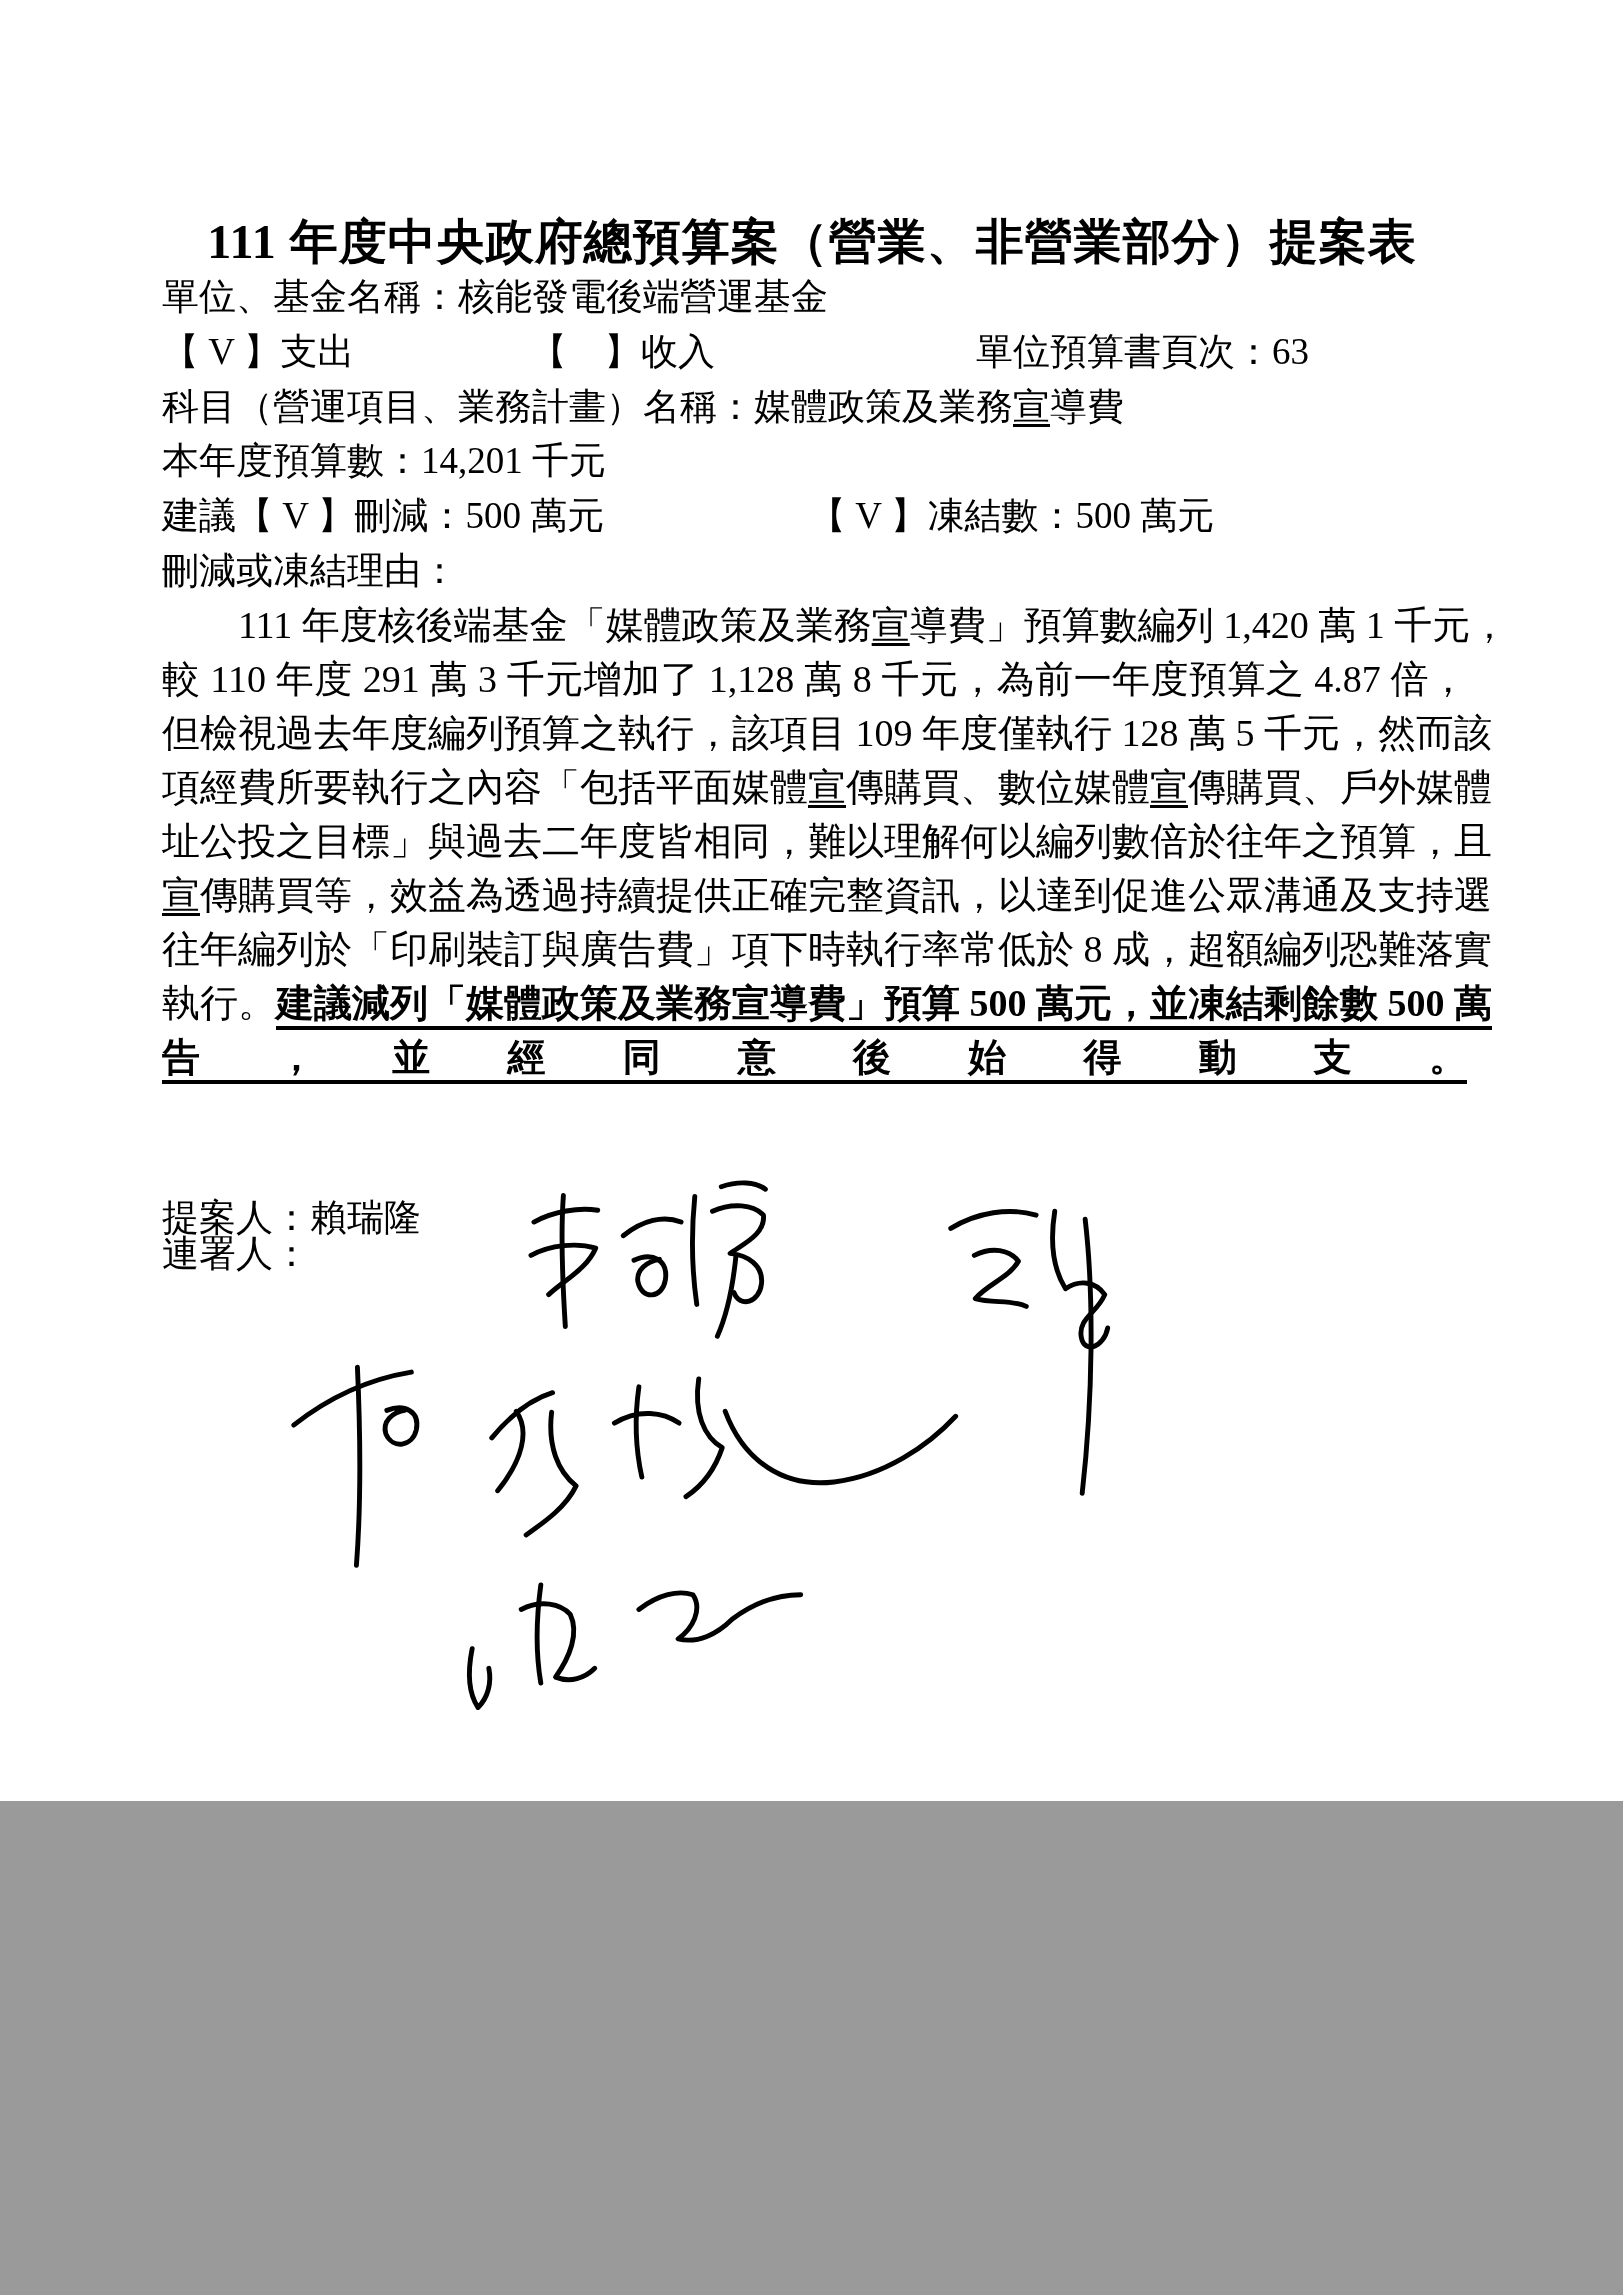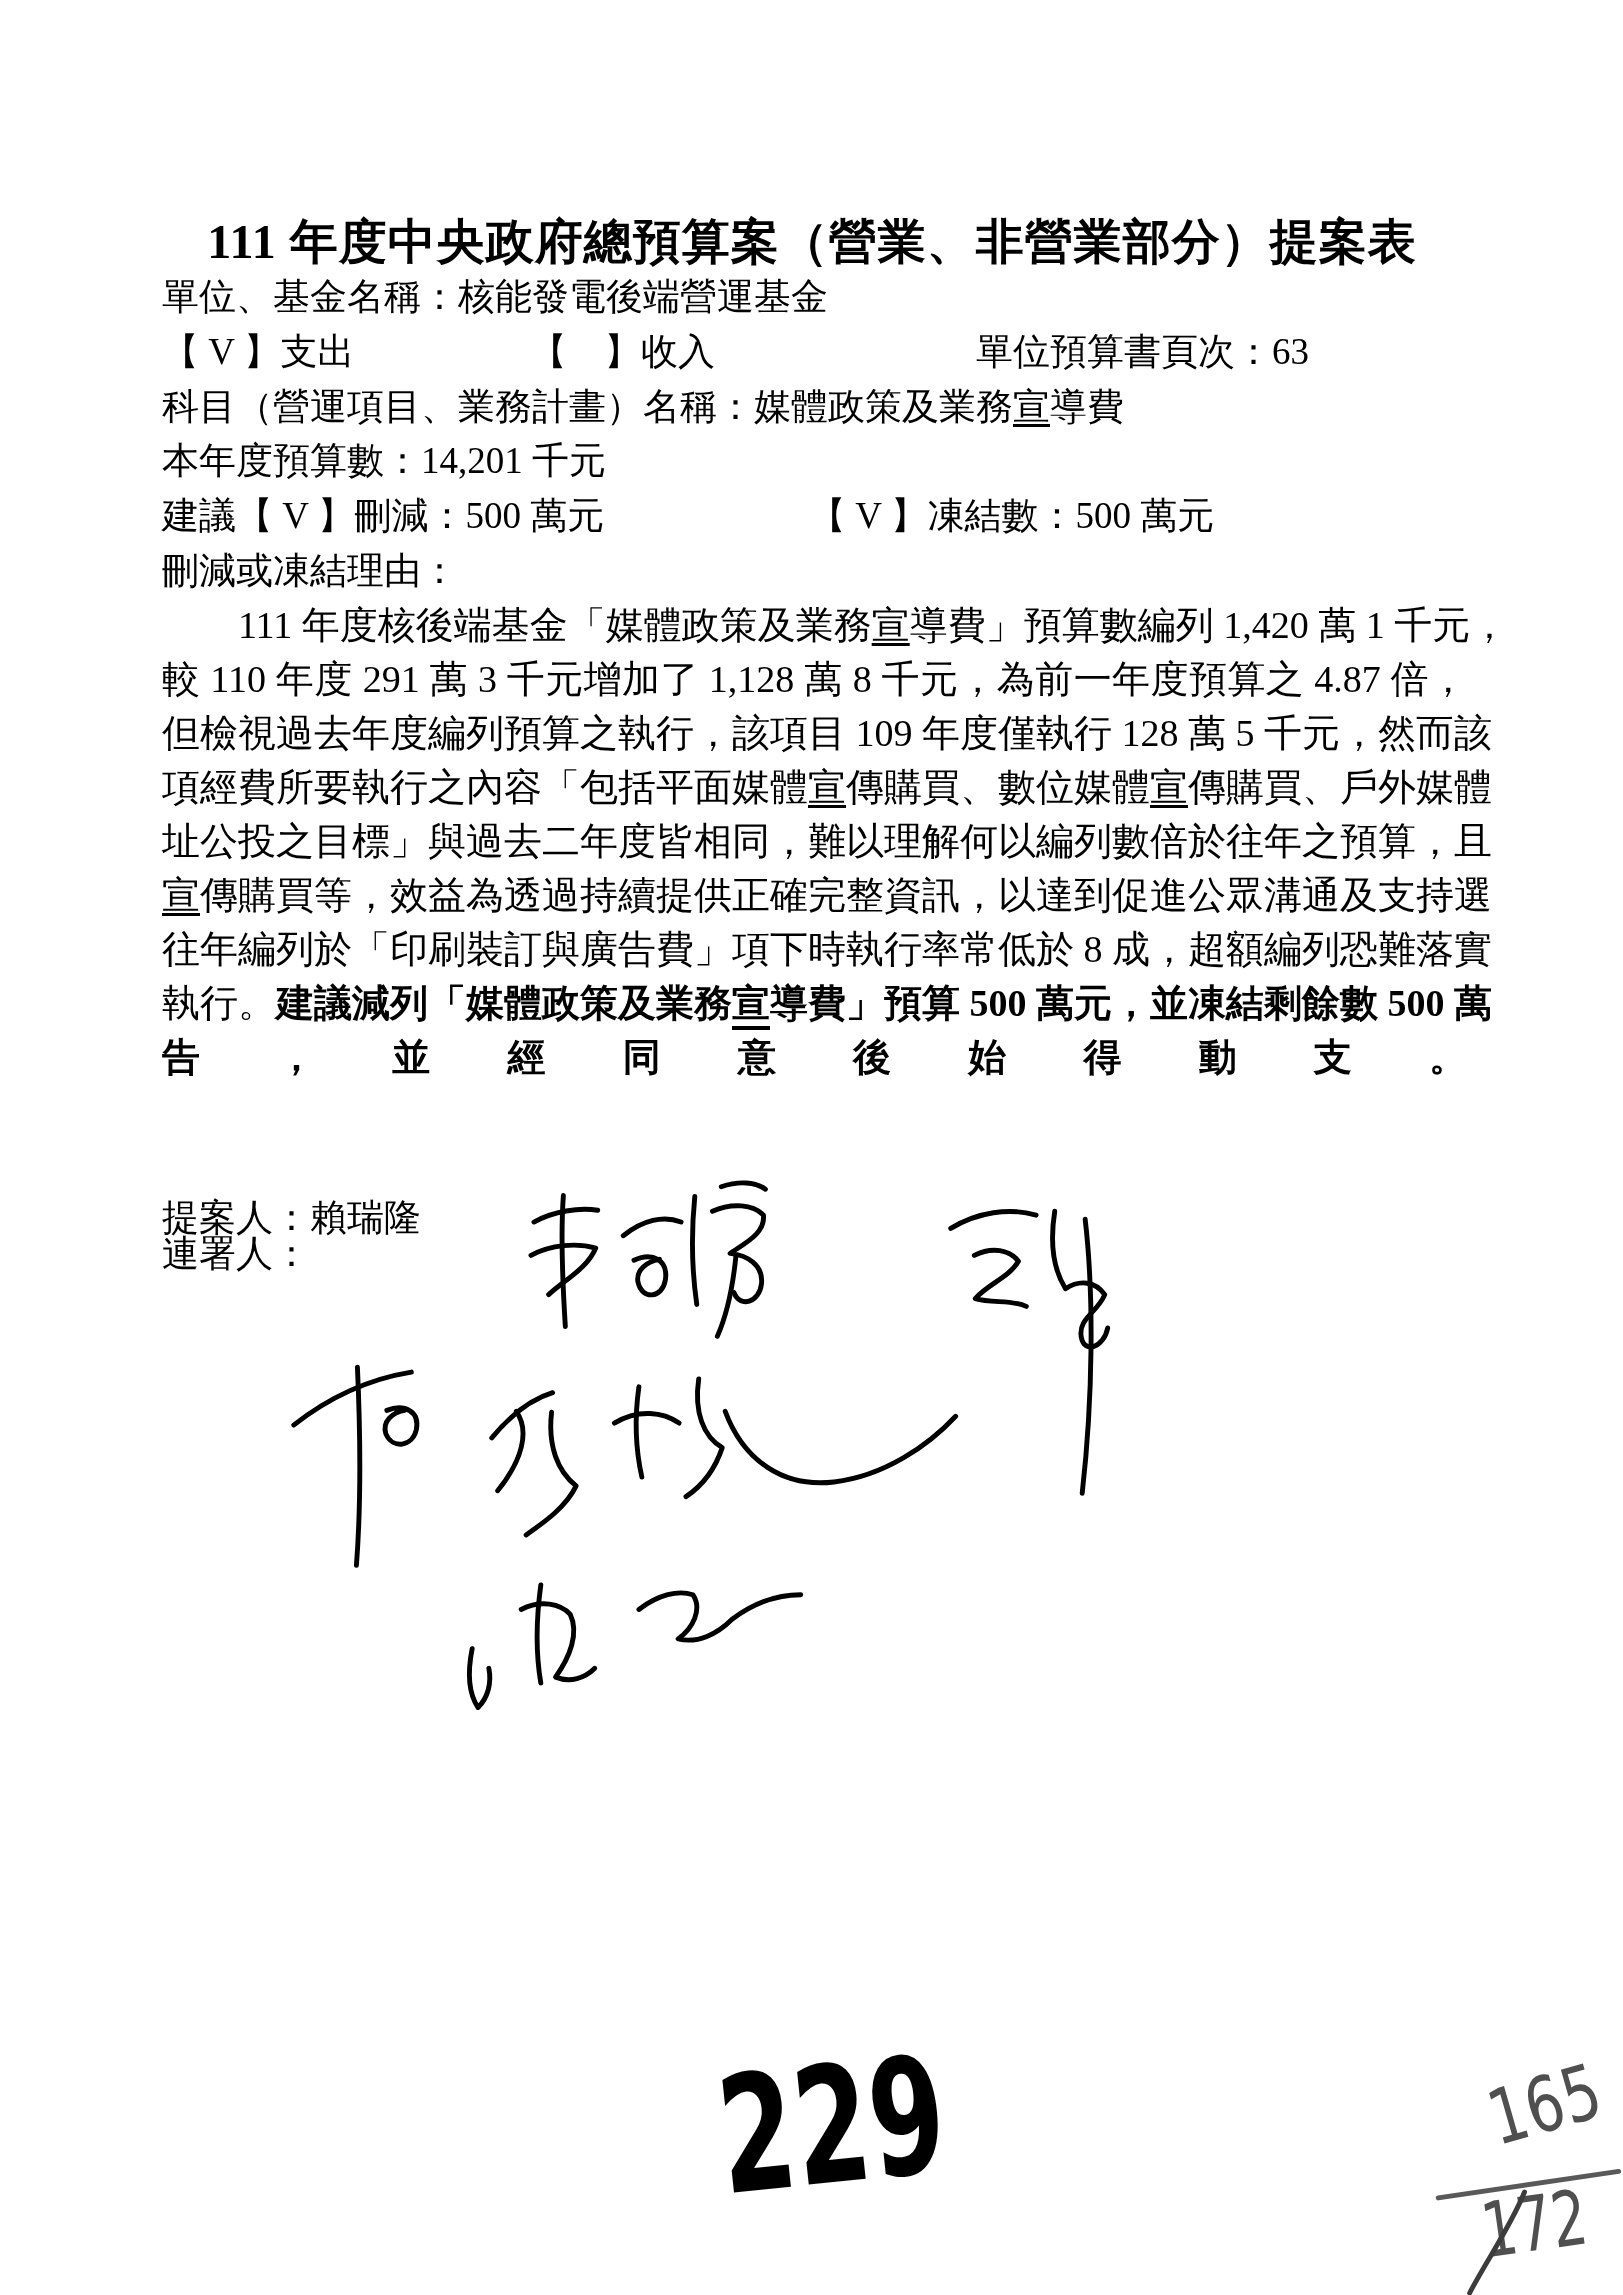--- a/index.html
+++ b/index.html
@@ -1,33 +1,33 @@
 <!DOCTYPE html>
 <html style="font-size:7.8px"><head>
 <meta charset="utf-8">
 <style>
   html,body{margin:0;padding:0;background:#9a9a9a;}
   .page{
-    position:relative;width:1624px;height:2295px;background:#ffffff;
+    position:relative;width:1624px;height:1801px;background:#ffffff;
     font-family:"Liberation Serif","DejaVu Serif",serif;color:#000;overflow:hidden;
   }
   .title{
     position:absolute;left:0;top:210px;width:100%;text-align:center;
     font-size:48px;font-weight:bold;letter-spacing:1px;white-space:nowrap;
   }
   .row{position:absolute;left:162px;width:1305px;font-size:37px;line-height:40px;white-space:nowrap;}
   .cell{position:absolute;top:0;white-space:nowrap;}
   .reason{position:absolute;left:162px;top:598px;width:1305px;}
   .bline{
     height:54px;line-height:54px;font-size:38px;white-space:nowrap;
     text-align:justify;text-align-last:justify;
   }
   .em{
     font-weight:bold;
-    text-decoration-thickness:3.9px;text-underline-offset:9.8px;
+    text-decoration:underline;text-decoration-thickness:3.9px;text-underline-offset:9.8px;
   }
   .xuan{text-decoration:underline;text-decoration-thickness:2.5px;text-underline-offset:4.9px;}
   .em .xuan{text-decoration-thickness:3.9px;text-underline-offset:9.8px;}
   svg.overlay{position:absolute;left:0;top:0;width:1624px;height:2295px;}
   svg.overlay path{fill:none;stroke:#000;stroke-width:10;stroke-linecap:round;stroke-linejoin:round;}
   svg.overlay .pencil{stroke:#3c3c3c;}
   text.marker{
     font-family:"DejaVu Sans","Liberation Sans",sans-serif;font-weight:bold;fill:#000;
   }
   text.pencil-num{

